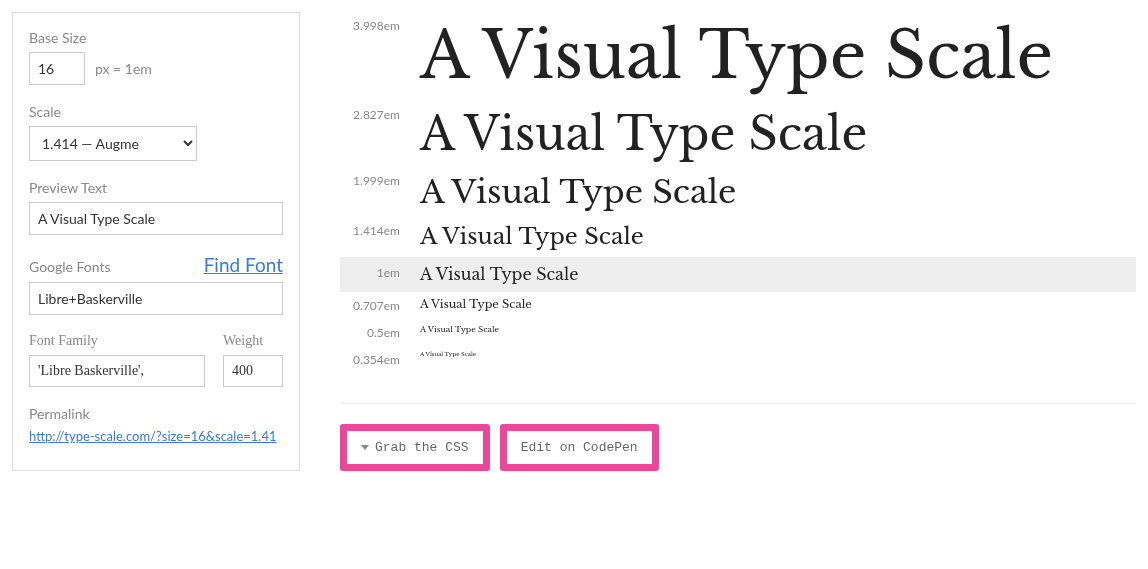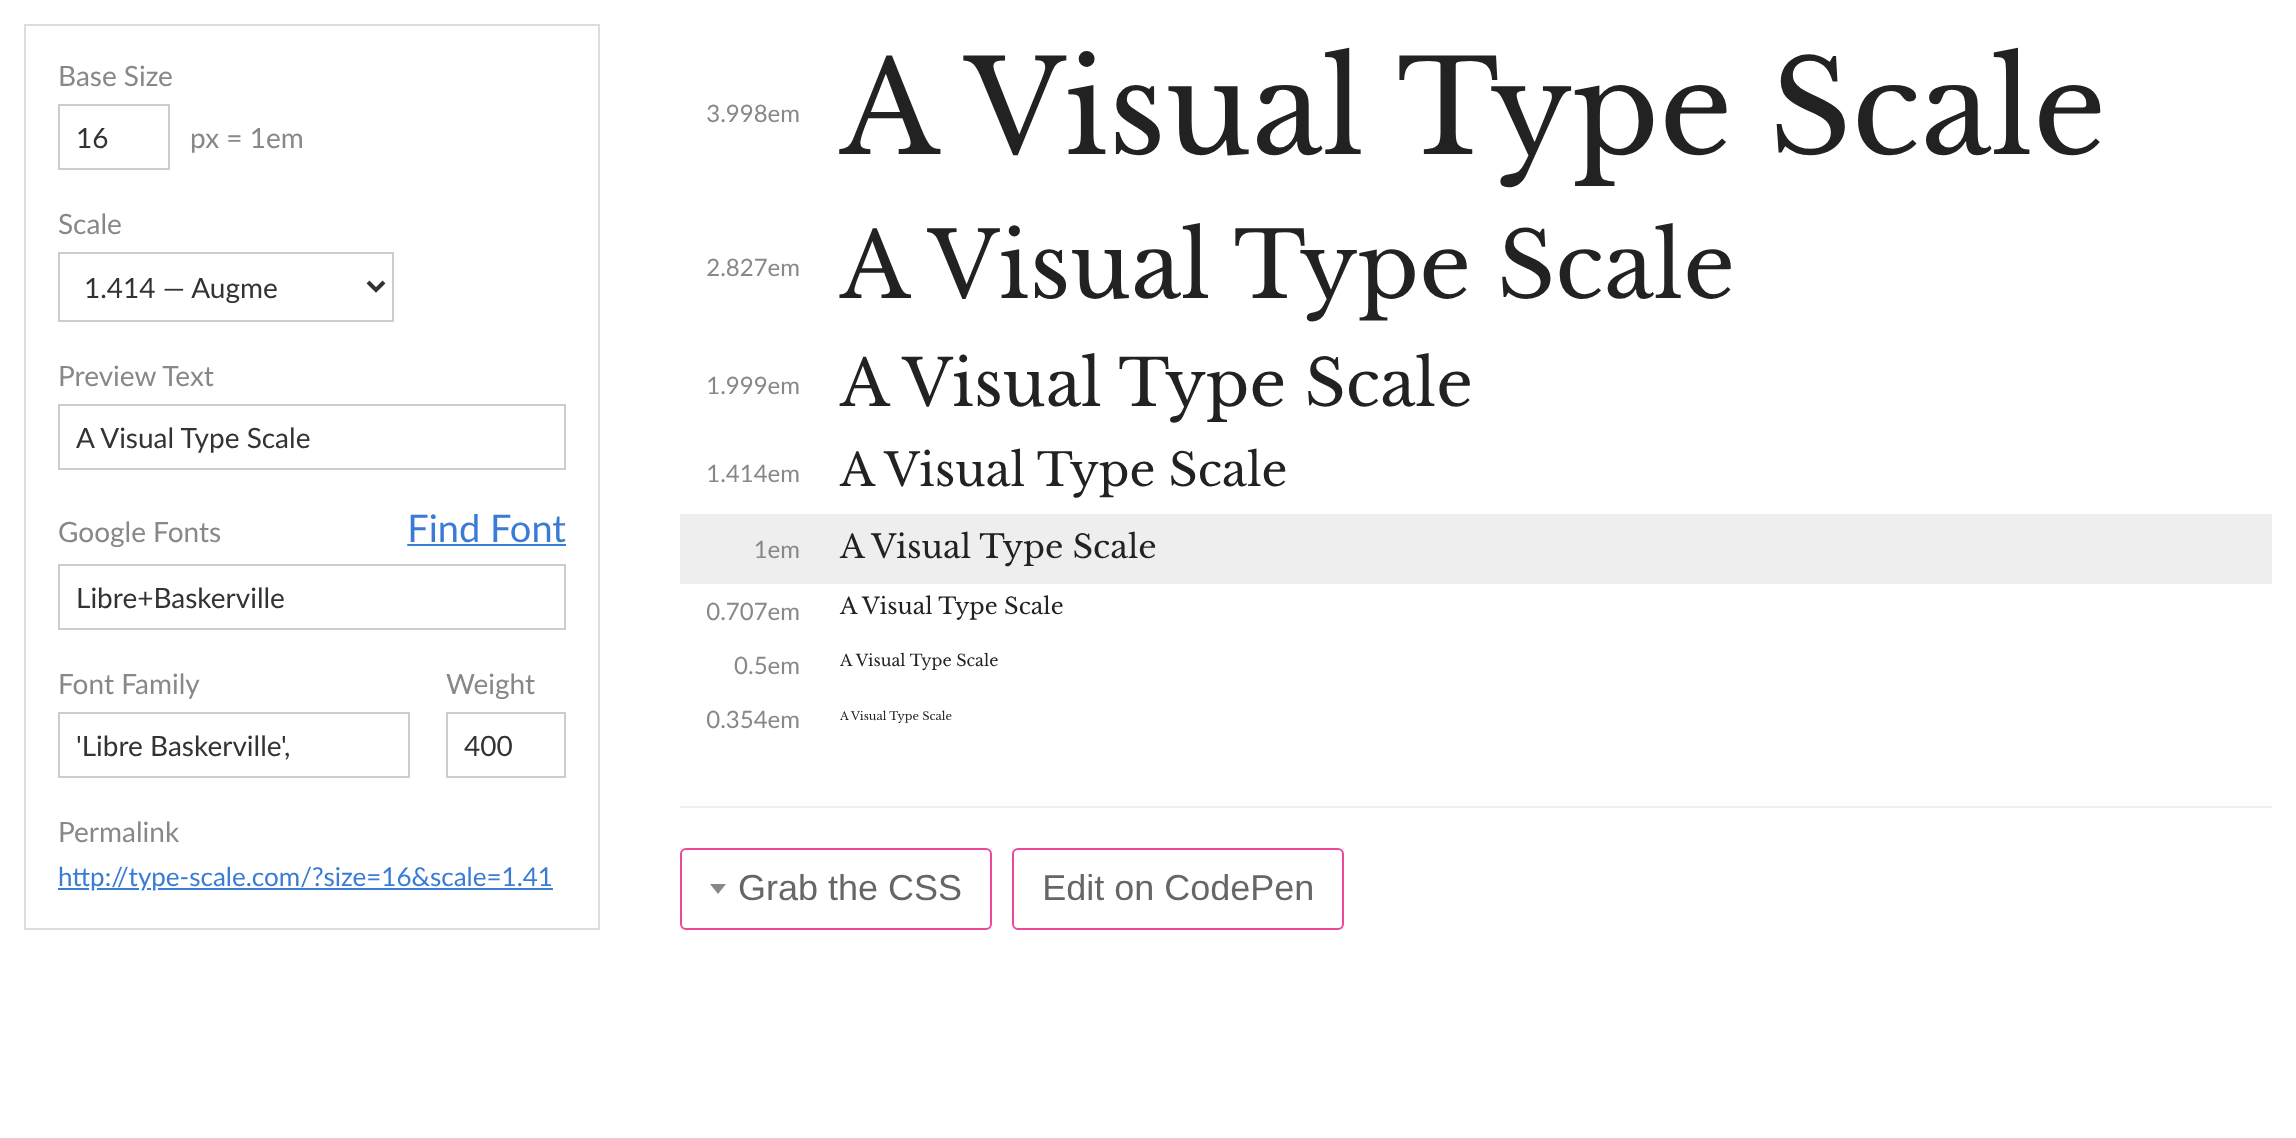--- a/index.html
+++ b/index.html
@@ -40,31 +40,31 @@
     .link { color: #3a7bd5; font-size: 19px; text-decoration: underline; cursor: pointer; }
     .permalink-url {
       color: #3a7bd5;
       font-size: 13px;
       text-decoration: underline;
       white-space: nowrap;
       overflow: hidden;
       display: block;
       cursor: pointer;
     }
-    .two-col { display: flex; gap: 18px; }
+    .two-col { display: flex; gap: 18px; font-family: Liberation Serif, serif; }
     .two-col .col-a { flex: 1; }
     .two-col .col-b { width: 60px; }
     .main {
       flex: 1;
       padding-left: 40px;
       min-width: 0;
     }
     .scale-row {
       display: flex;
-      align-items: center;
+      align-items: flex-start;
       padding: 6px 0;
     }
     .scale-row.base-row {
       background: #eee;
       padding-top: 8px;
       padding-bottom: 8px;
     }
     .em-label {
       width: 60px;
       text-align: right;
@@ -79,31 +79,31 @@
       line-height: 1.2;
       white-space: nowrap;
     }
     .divider {
       border: none;
       border-top: 1px solid #eee;
       margin: 30px 0 20px 0;
     }
     .actions { display: flex; gap: 10px; }
     .btn {
-      border: 1px solid #ec4899;
+      border: 7px solid #ec4899;
       background: #fff;
       color: #666;
-      font-size: 18px;
+      font-size: 13px;
       padding: 9px 14px;
       cursor: pointer;
       border-radius: 3px;
       display: inline-flex;
       align-items: center;
       gap: 6px;
-      font-family: Liberation Sans, sans-serif;
+      font-family: Liberation Mono, monospace;
     }
     .chevron-down {
       display: inline-block;
       width: 0; height: 0;
       border-left: 4px solid transparent;
       border-right: 4px solid transparent;
       border-top: 5px solid #888;
     }
   </style>
 </head>

